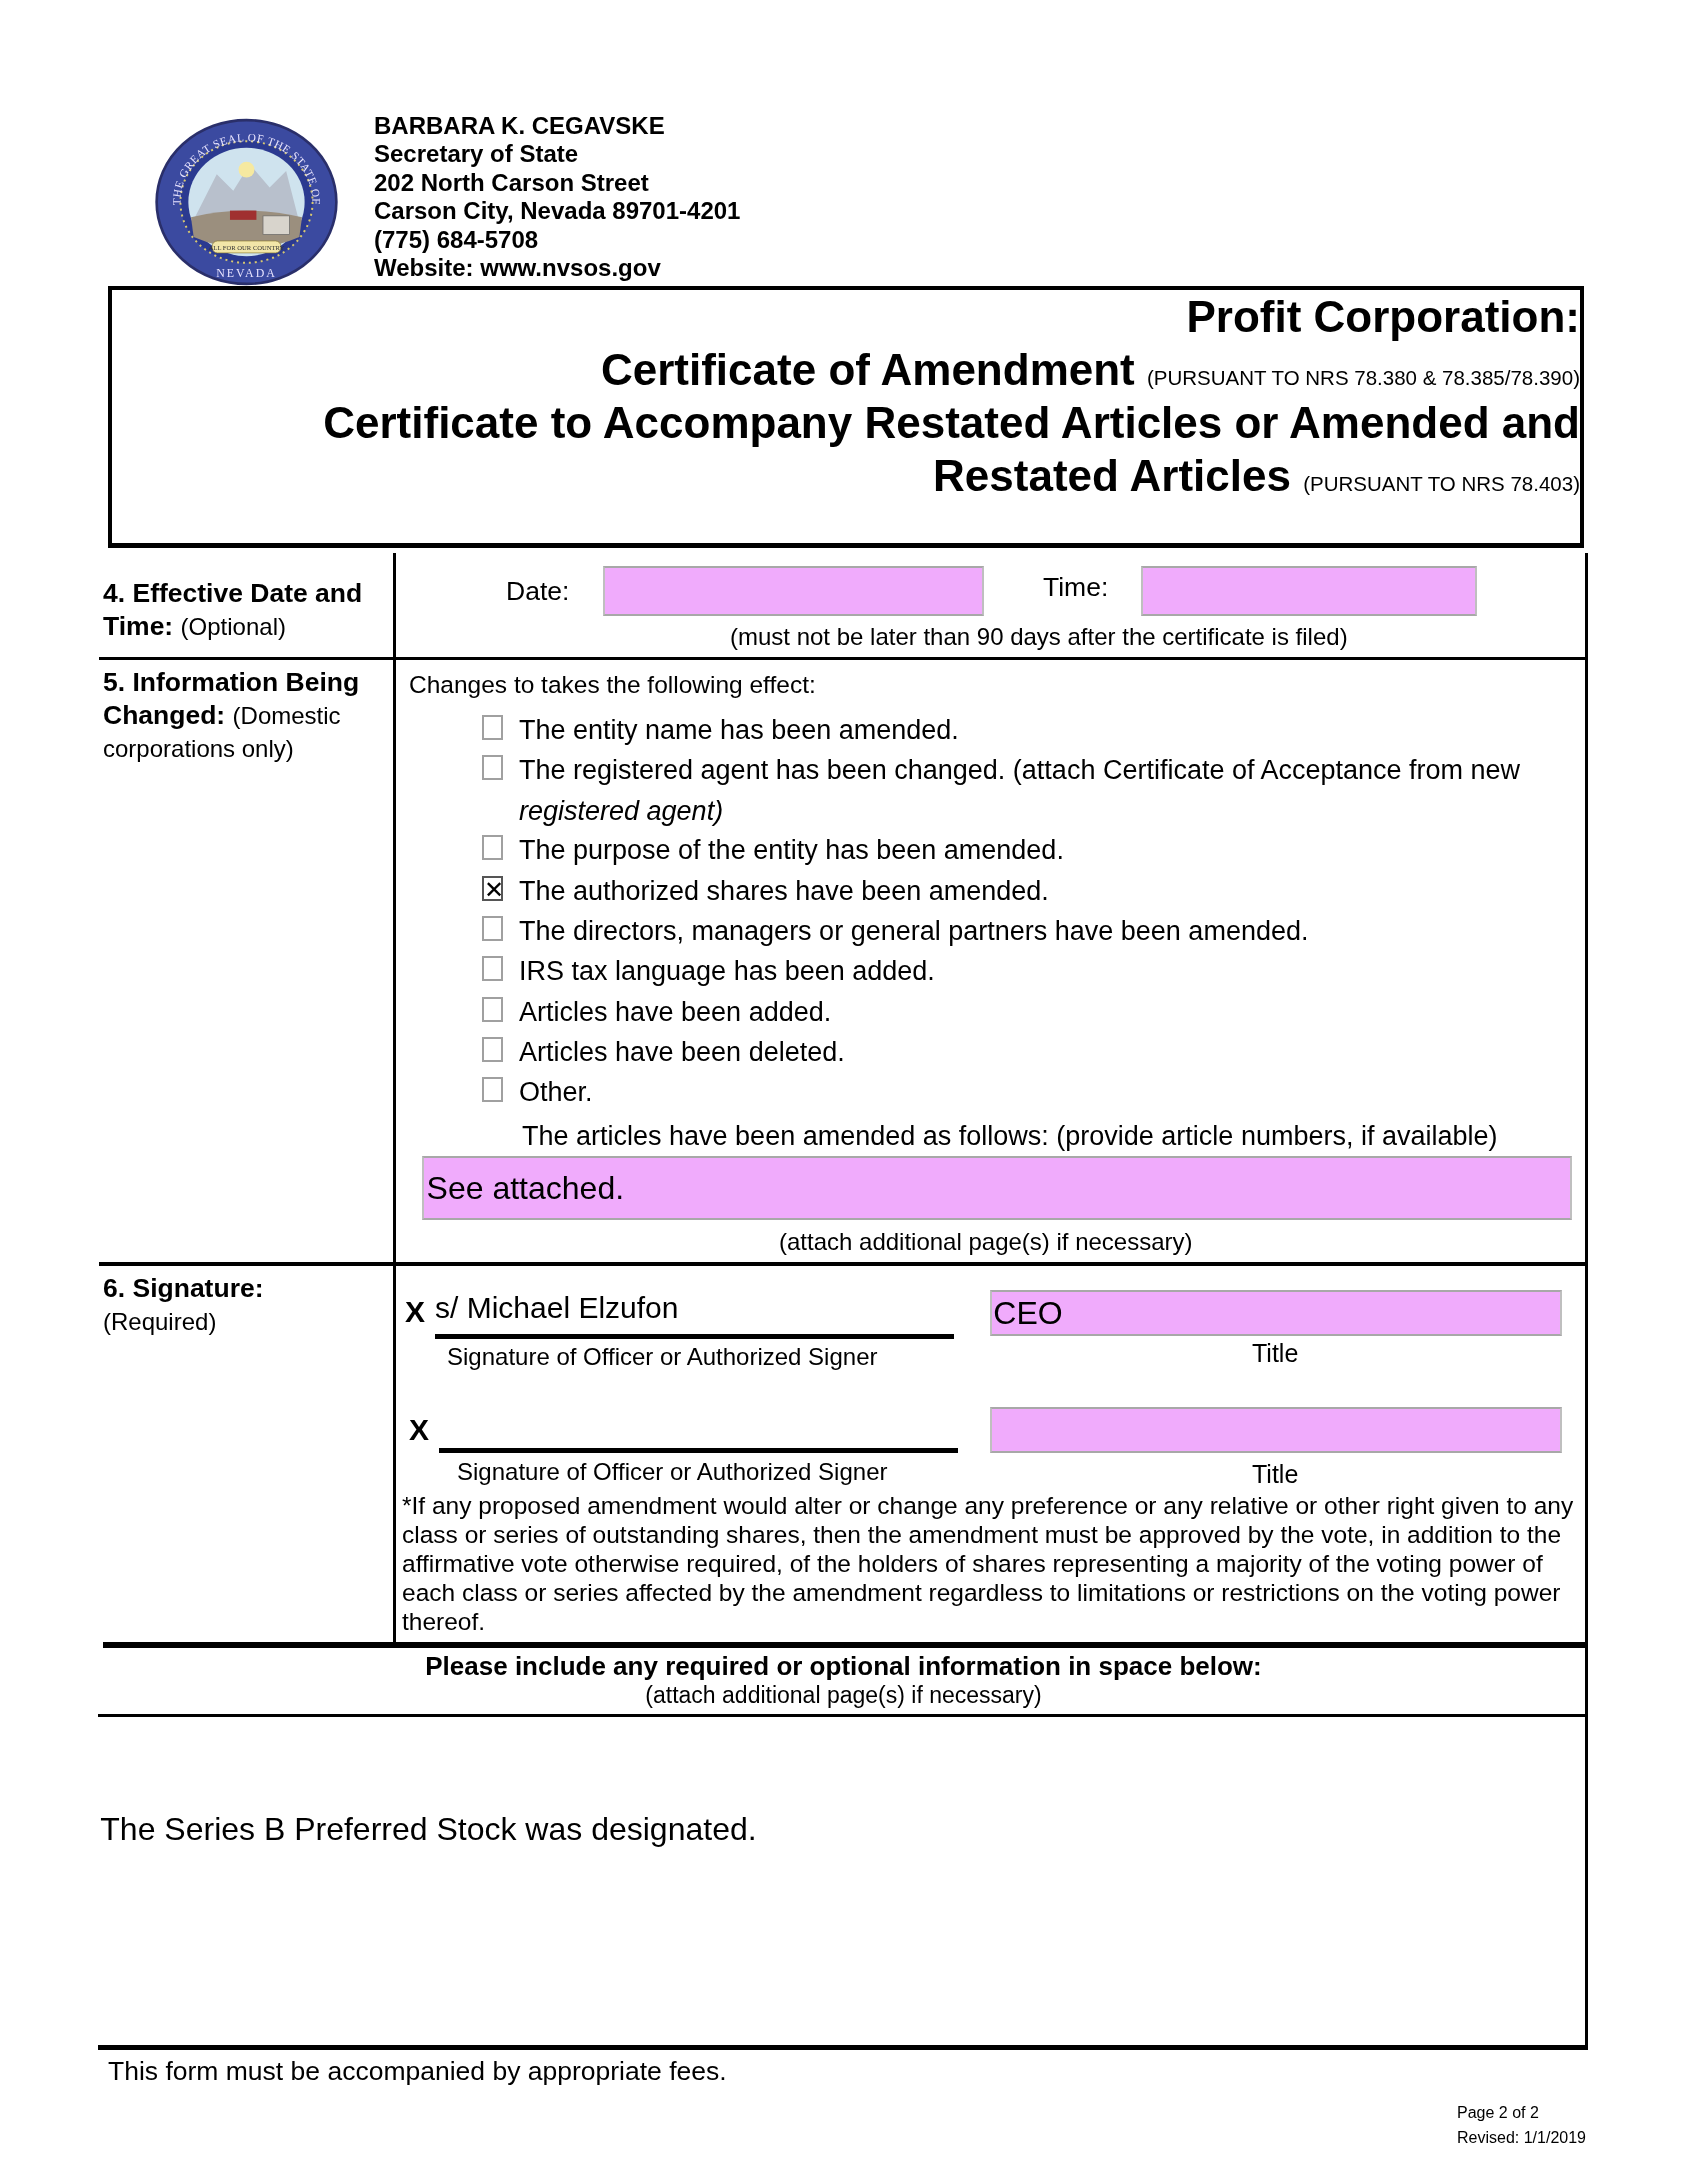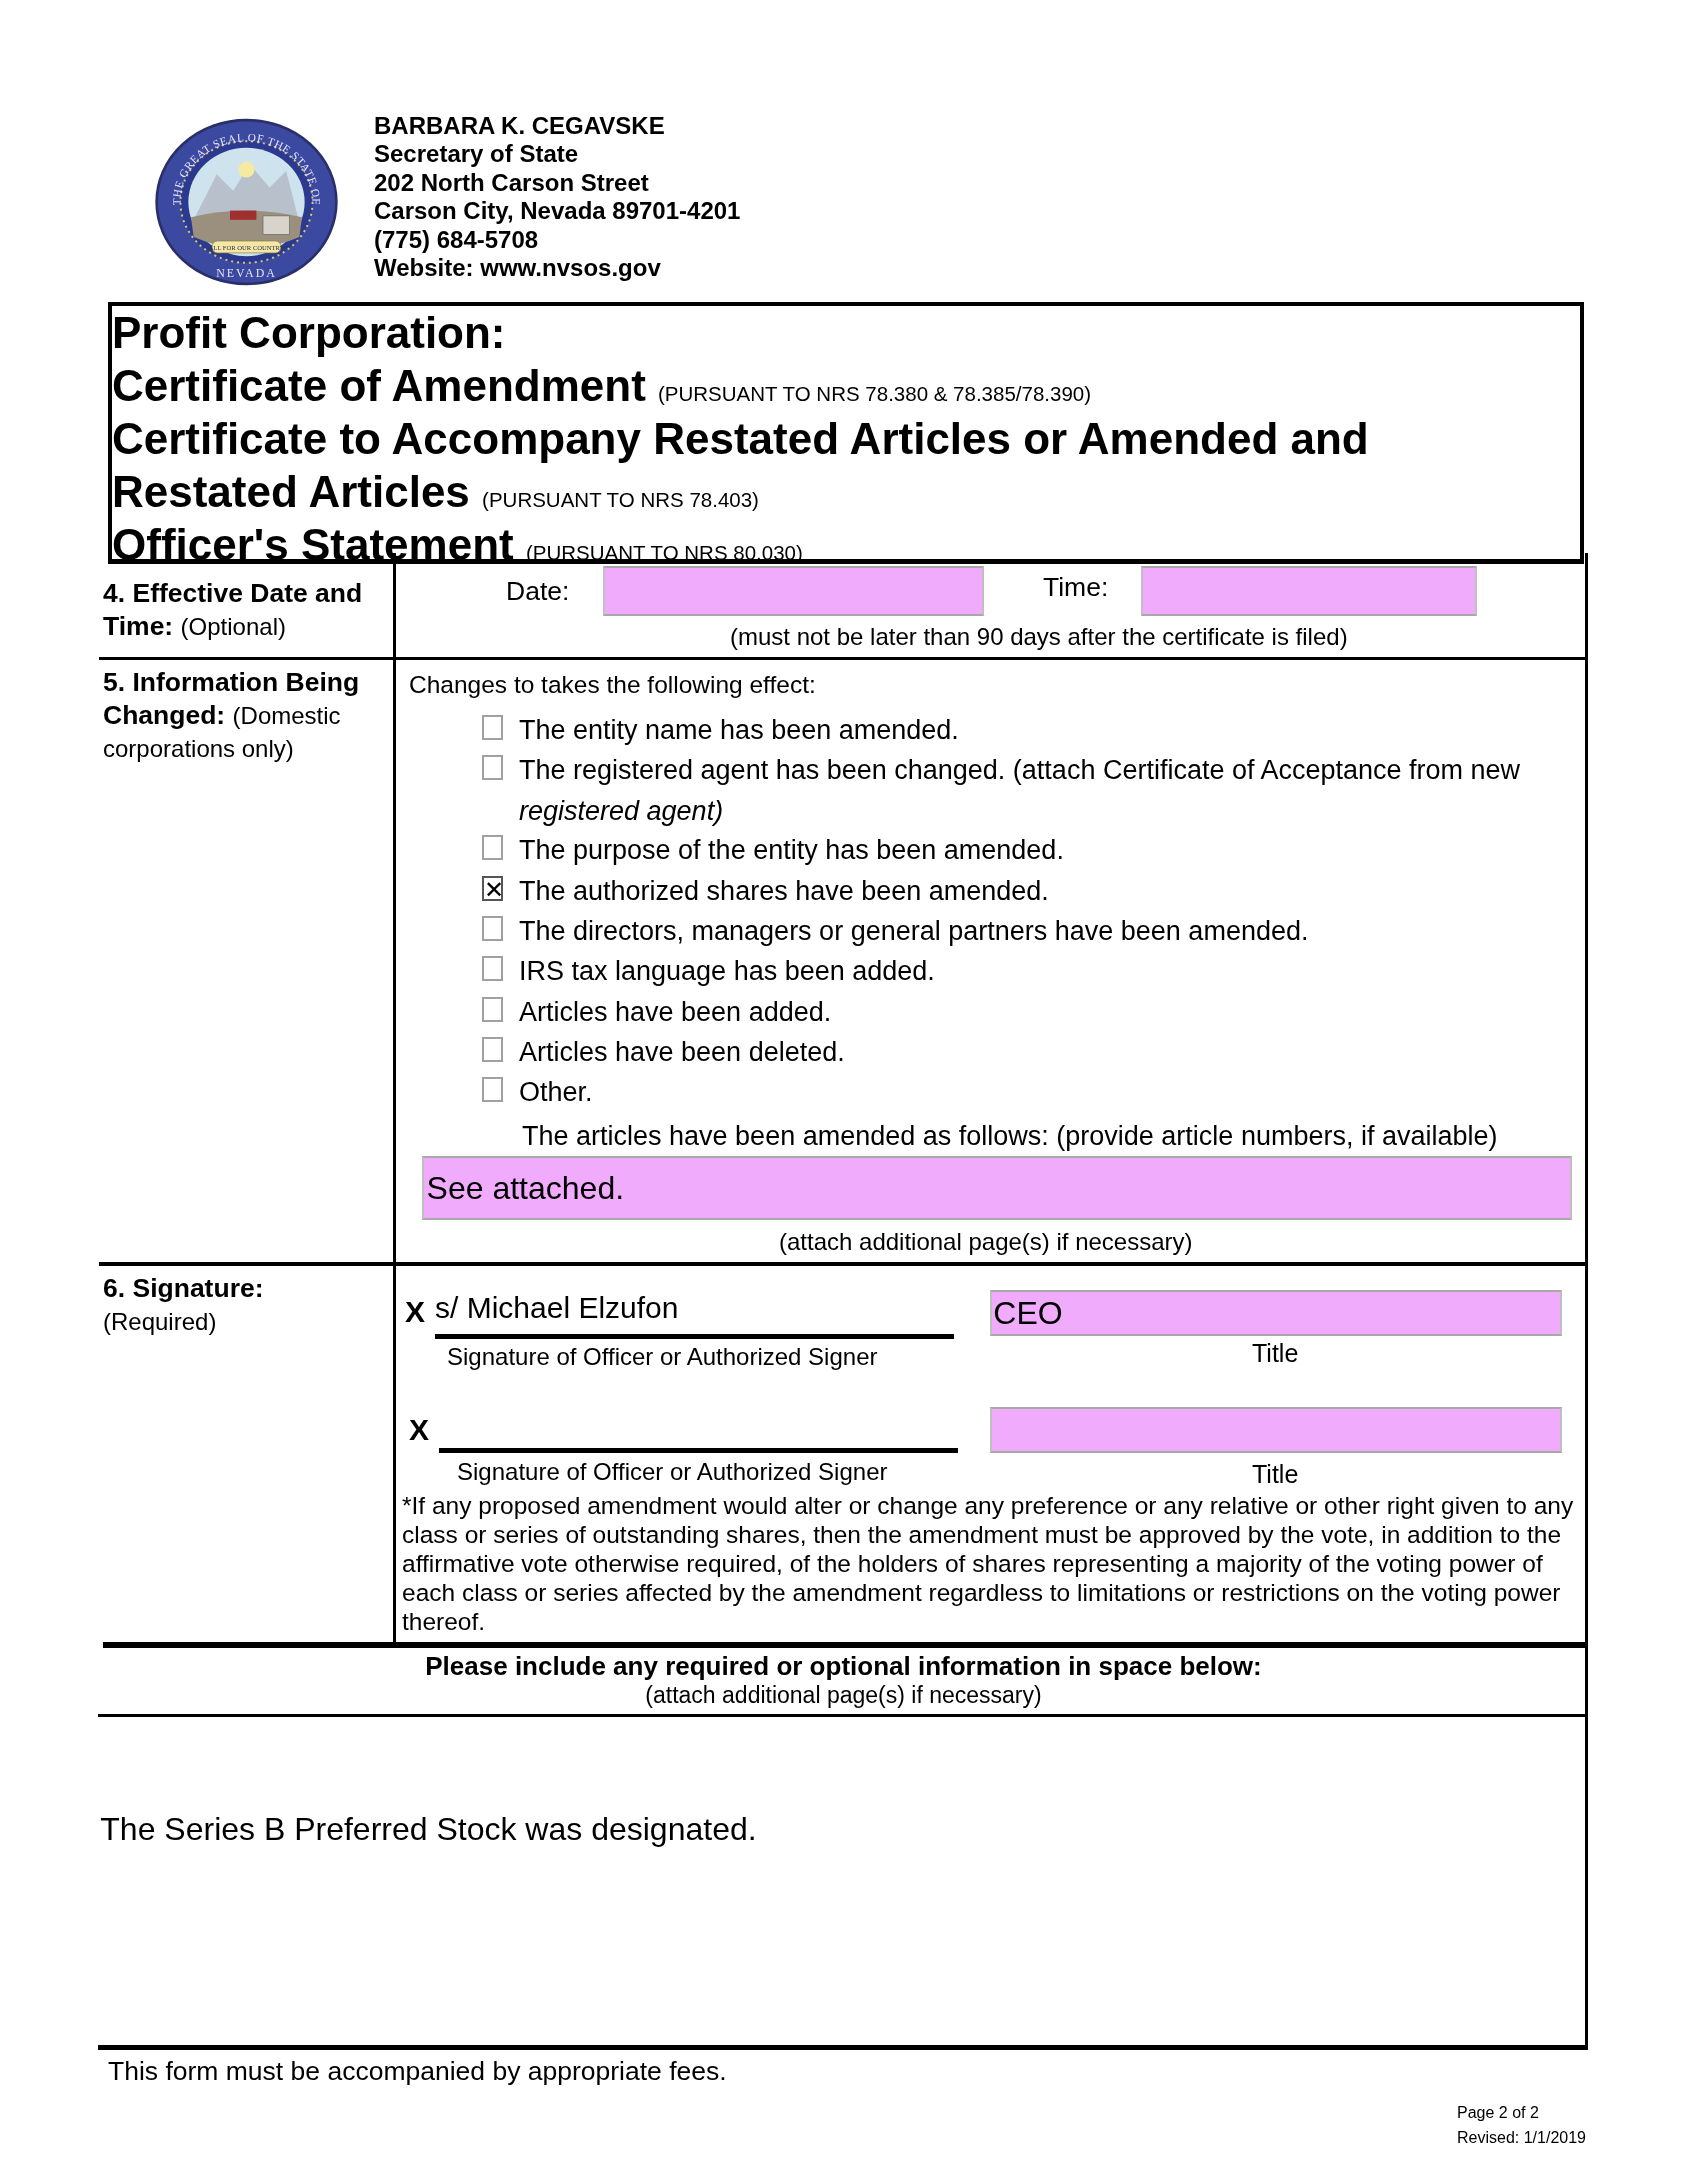--- a/index.html
+++ b/index.html
@@ -2,21 +2,21 @@
 <html style="font-size:10.6px"><head>
 <meta charset="utf-8">
 <style>
   html, body { margin:0; padding:0; background:#fff; }
   body { width:1687px; height:2183px; position:relative; font-family:"Liberation Sans", sans-serif; color:#000; overflow:hidden; }
   .abs { position:absolute; }
   
   #seal { left:154px; top:118px; width:185px; height:168px; }
   .hdr { left:374px; top:112px; font-weight:bold; font-size:24px; line-height:28.4px; }
   
-  #titlebox { left:108px; top:302px; width:1476px; height:262px; border:4.6px solid #000; border-bottom-width:5.3px; box-sizing:border-box; text-align:left; }
+  #titlebox { left:108px; top:286px; width:1476px; height:262px; border:4.6px solid #000; border-bottom-width:5.3px; box-sizing:border-box; text-align:right; }
   .t1 { font-weight:bold; font-size:44px; line-height:53px; }
   .t2 { font-weight:bold; font-size:44px; line-height:53px; }
   .small { font-weight:normal; font-size:20.5px; }
   #titlebox .line { display:block; height:53px; line-height:53px; white-space:nowrap; }
   
   .hline { background:#000; }
   .vline { background:#000; }
   .lbl { font-size:26.5px; line-height:33px; }
   .lbl b { font-weight:bold; }
   .opt { font-size:24px; }
@@ -62,21 +62,20 @@
   <div>Carson City, Nevada 89701-4201</div>
   <div>(775) 684-5708</div>
   <div>Website:  www.nvsos.gov</div>
 </div>
 
 <div id="titlebox" class="abs">
   <span class="line t1">Profit Corporation:</span>
   <span class="line t2"><span>Certificate of Amendment</span> <span class="small">(PURSUANT TO NRS 78.380 &amp; 78.385/78.390)</span></span>
   <span class="line t2">Certificate to Accompany Restated Articles or Amended and</span>
   <span class="line t2"><span>Restated Articles</span> <span class="small">(PURSUANT TO NRS 78.403)</span></span>
-  <span class="line t2"><span>Officer's Statement</span> <span class="small">(PURSUANT TO NRS 80.030)</span></span>
 </div>
 
 <div class="abs vline" style="left:393px; top:553px; width:2.6px; height:1093px;"></div>
 <div class="abs vline" style="left:1585px; top:553px; width:2.6px; height:1495px;"></div>
 <div class="abs hline" style="left:99px; top:657px; width:1489px; height:3.3px;"></div>
 <div class="abs hline" style="left:99px; top:1262px; width:1489px; height:4px;"></div>
 <div class="abs hline" style="left:103px; top:1642px; width:1485px; height:6px;"></div>
 <div class="abs hline" style="left:98px; top:1714px; width:1490px; height:3.3px;"></div>
 <div class="abs hline" style="left:98px; top:2045px; width:1490px; height:4.6px;"></div>
 

